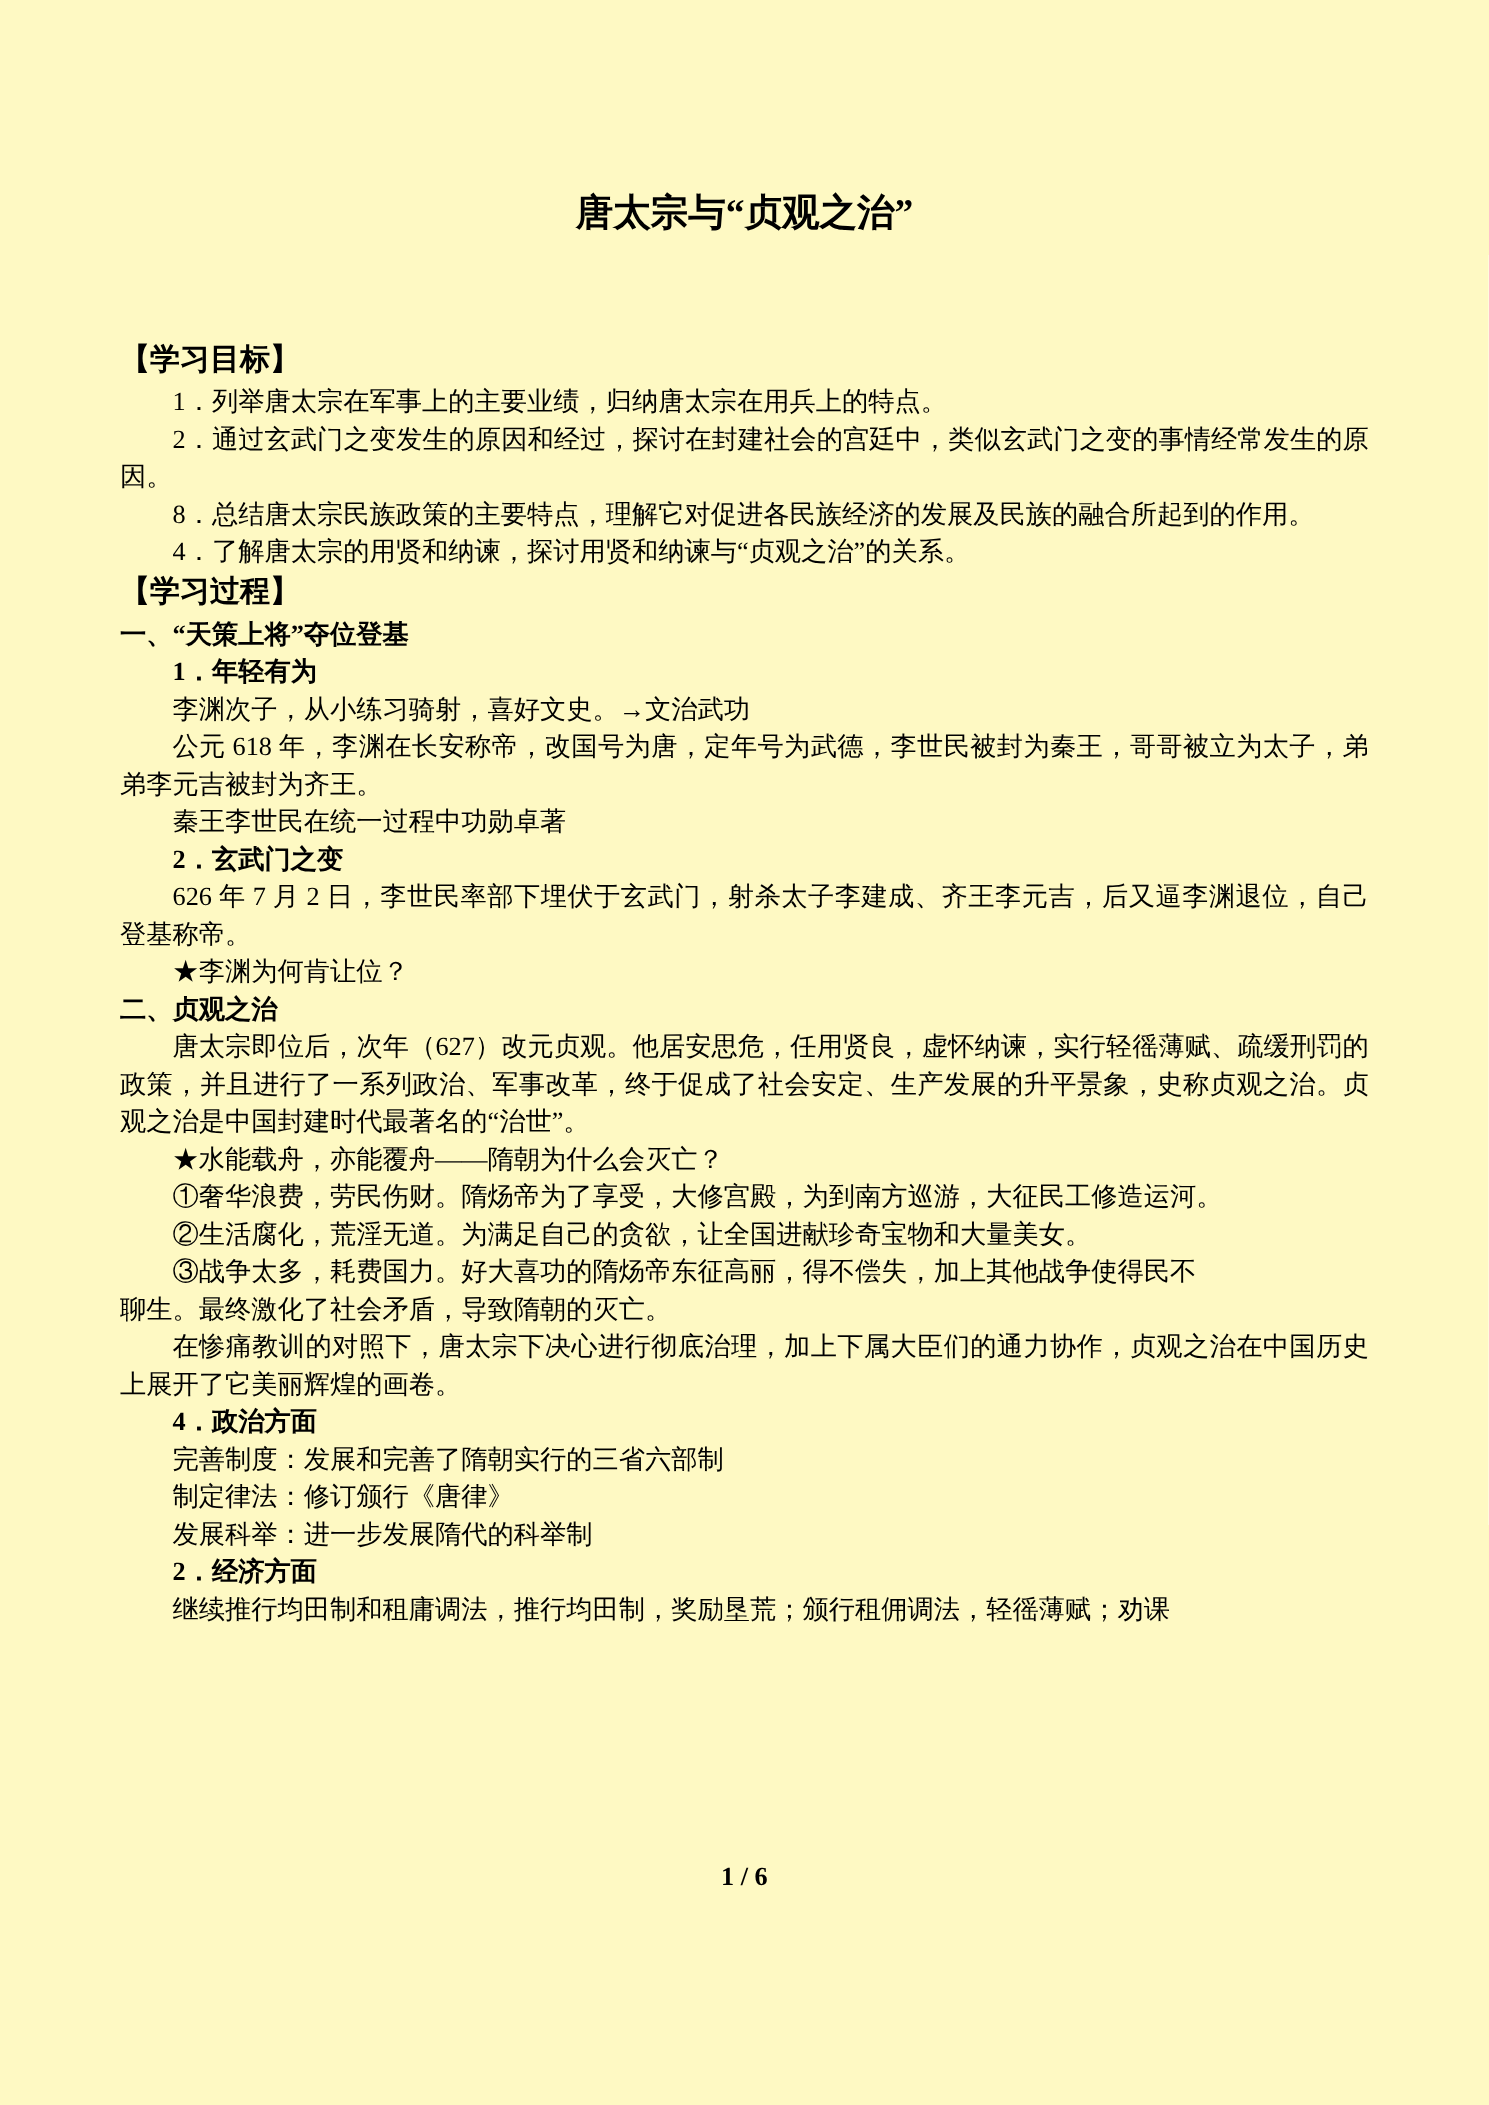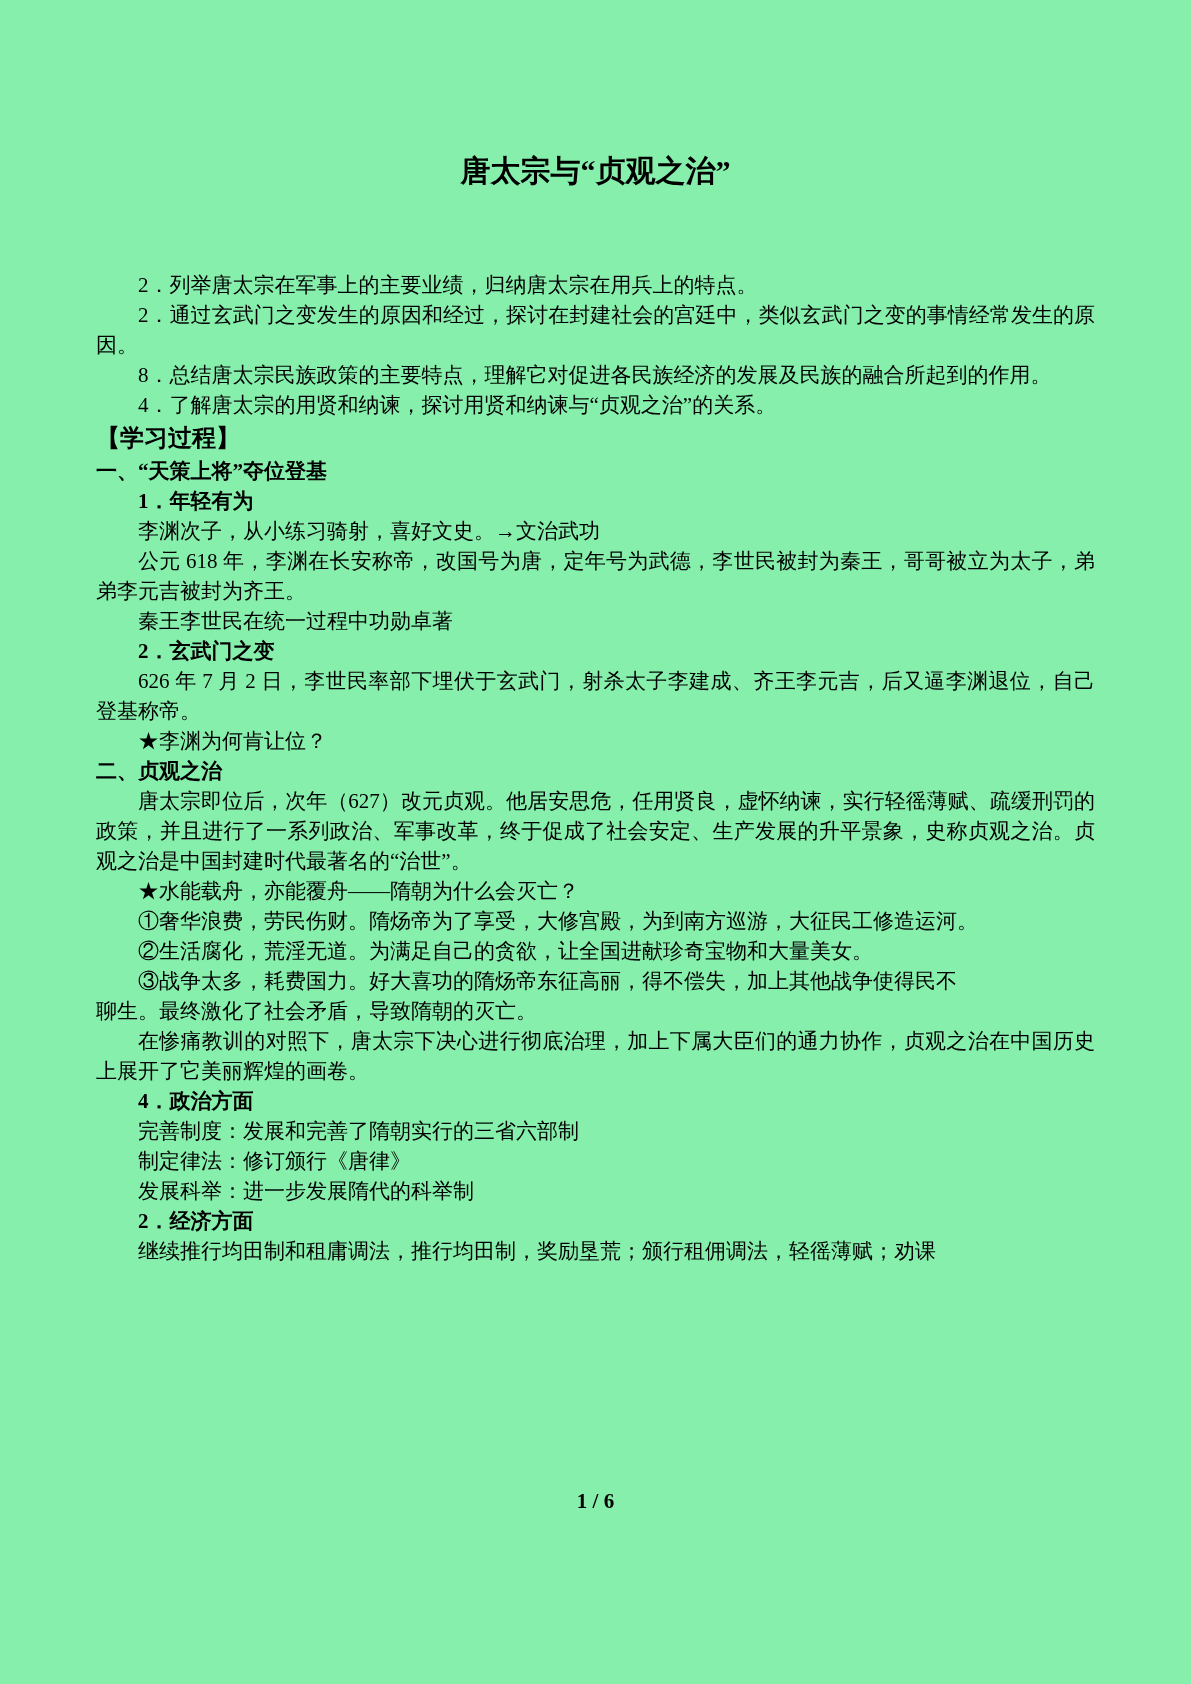--- a/index.html
+++ b/index.html
@@ -4,21 +4,21 @@
 <style>
   html, body {
     margin: 0;
     padding: 0;
     background: #ffffff;
   }
   .page {
     position: relative;
     width: 1191px;
     height: 1684px;
-    background: #86efac;
+    background: #fef9c3;
     color: #000000;
     font-family: "Liberation Serif", "DejaVu Serif", serif;
     font-size: 21px;
     line-height: 30px;
     box-sizing: border-box;
     padding: 150px 96px 0 96px;
     overflow: hidden;
   }
   .title {
     font-size: 30px;
@@ -63,21 +63,22 @@
     margin-top: 38px;
   }
 </style>
 </head>
 <body>
 
 <div class="page">
 
   <h1 class="title">唐太宗与“贞观之治”</h1>
 
-  <p class="p">2．列举唐太宗在军事上的主要业绩，归纳唐太宗在用兵上的特点。</p>
+  <div class="heading">【学习目标】</div>
+  <p class="p">1．列举唐太宗在军事上的主要业绩，归纳唐太宗在用兵上的特点。</p>
   <p class="p">2．通过玄武门之变发生的原因和经过，探讨在封建社会的宫廷中，类似玄武门之变的事情经常发生的原因。</p>
   <p class="p">8．总结唐太宗民族政策的主要特点，理解它对促进各民族经济的发展及民族的融合所起到的作用。</p>
   <p class="p">4．了解唐太宗的用贤和纳谏，探讨用贤和纳谏与“贞观之治”的关系。</p>
 
   <div class="heading">【学习过程】</div>
 
   <p class="sec">一、“天策上将”夺位登基</p>
 
   <p class="sub">1．年轻有为</p>
   <p class="p">李渊次子，从小练习骑射，喜好文史。→文治武功</p>

